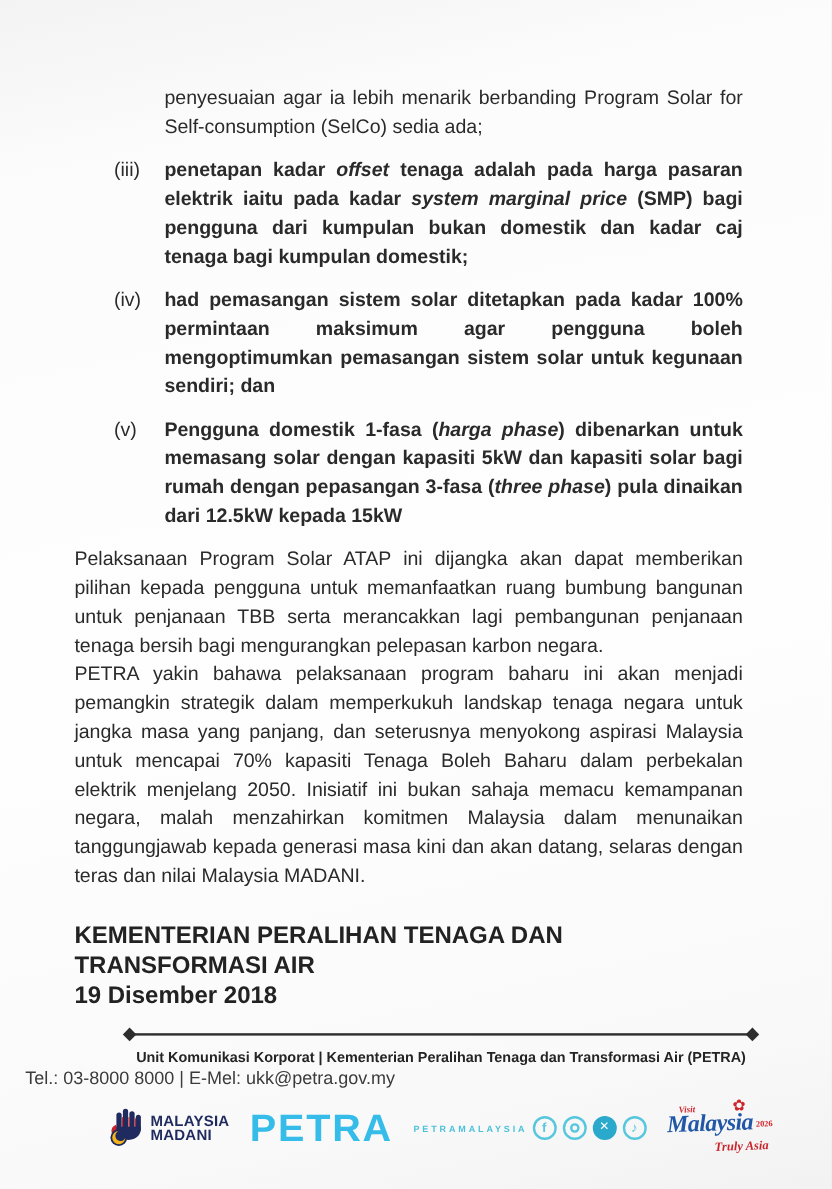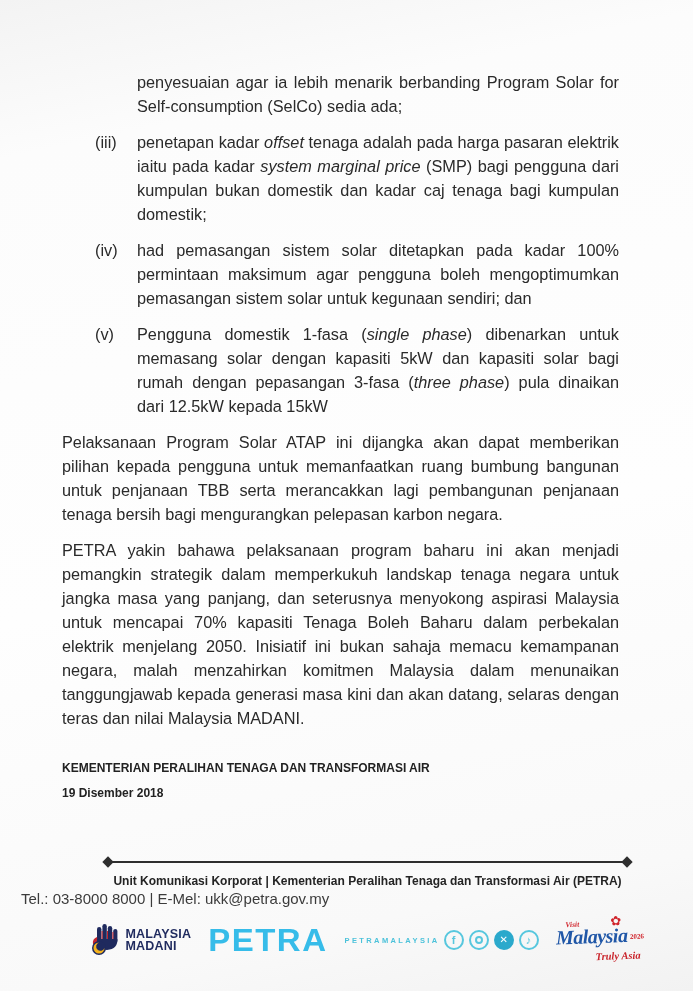--- a/index.html
+++ b/index.html
@@ -12,24 +12,24 @@
     position:relative; width:693px; height:991px; overflow:hidden;
     background:linear-gradient(168deg,#f3f3f3 0%,#fcfcfc 14%,#fefefe 55%,#f9f9f9 88%,#f2f2f2 100%);
     color:#2a2a2a;
   }
   .content { position:absolute; left:62px; top:70px; width:557px; }
   .body-text { font-size:16.3px; line-height:24px; text-align:justify; color:#2a2a2a; }
   .em { font-style:italic; }
   .continuation { margin:0 0 12px 75px; }
   .list-item { display:flex; margin:0 0 12px 33px; }
   .list-marker { width:42px; flex:none; }
-  .list-text { flex:1; }
+  .list-text { flex:1;font-weight:bold; }
   .para { margin:11px 0 0 0; }
-  .para + .para { margin-top:12px; }
-  .signoff { margin-top:26px; font-weight:bold; font-size:12px; line-height:25px; color:#222; }
+  .para + .para { margin-top:0; }
+  .signoff { margin-top:26px; font-weight:bold; font-size:20px; line-height:25px; color:#222; }
 
   .footer { position:absolute; left:0; top:858px; width:693px;padding-left:21px; }
   .divider { display:flex; align-items:center; width:527px; margin:0 auto; }
   .divider-line { flex:1; height:2px; background:#2e2e2e; }
   .divider-diamond { width:8px; height:8px; background:#2e2e2e; transform:rotate(45deg); flex:none; }
   .footer-dept { margin-top:8px; text-align:center; font-weight:bold; font-size:12px; color:#242424; }
   .footer-contact { margin-top:2px; font-size:15px; color:#3b3b3b; }
 
   .logos { display:flex; justify-content:center; align-items:center; gap:17px; margin-top:11px; }
 
@@ -74,21 +74,21 @@
       <div class="body-text list-text"><span>penetapan kadar </span><span class="em">offset</span><span> tenaga adalah pada harga pasaran elektrik iaitu pada kadar </span><span class="em">system marginal price</span><span> (SMP) bagi pengguna dari kumpulan bukan domestik dan kadar caj tenaga bagi kumpulan domestik;</span></div>
     </div>
 
     <div class="list-item">
       <div class="body-text list-marker">(iv)</div>
       <div class="body-text list-text"><span>had pemasangan sistem solar ditetapkan pada kadar 100% permintaan maksimum agar pengguna boleh mengoptimumkan pemasangan sistem solar untuk kegunaan sendiri; dan</span></div>
     </div>
 
     <div class="list-item">
       <div class="body-text list-marker">(v)</div>
-      <div class="body-text list-text"><span>Pengguna domestik 1-fasa (</span><span class="em">single phase</span><span>) dibenarkan untuk memasang solar dengan kapasiti 5kW dan kapasiti solar bagi rumah dengan pepasangan 3-fasa (</span><span class="em">three phase</span><span>) pula dinaikan dari 12.5kW kepada 15kW</span></div>
+      <div class="body-text list-text"><span>Pengguna domestik 1-fasa (</span><span class="em">harga phase</span><span>) dibenarkan untuk memasang solar dengan kapasiti 5kW dan kapasiti solar bagi rumah dengan pepasangan 3-fasa (</span><span class="em">three phase</span><span>) pula dinaikan dari 12.5kW kepada 15kW</span></div>
     </div>
 
     <p class="body-text para">Pelaksanaan Program Solar ATAP ini dijangka akan dapat memberikan pilihan kepada pengguna untuk memanfaatkan ruang bumbung bangunan untuk penjanaan TBB serta merancakkan lagi pembangunan penjanaan tenaga bersih bagi mengurangkan pelepasan karbon negara.</p>
 
     <p class="body-text para">PETRA yakin bahawa pelaksanaan program baharu ini akan menjadi pemangkin strategik dalam memperkukuh landskap tenaga negara untuk jangka masa yang panjang, dan seterusnya menyokong aspirasi Malaysia untuk mencapai 70% kapasiti Tenaga Boleh Baharu dalam perbekalan elektrik menjelang 2050. Inisiatif ini bukan sahaja memacu kemampanan negara, malah menzahirkan komitmen Malaysia dalam menunaikan tanggungjawab kepada generasi masa kini dan akan datang, selaras dengan teras dan nilai Malaysia MADANI.</p>
 
     <div class="signoff">
       <div>KEMENTERIAN PERALIHAN TENAGA DAN TRANSFORMASI AIR</div>
       <div>19 Disember 2018</div>
     </div>

